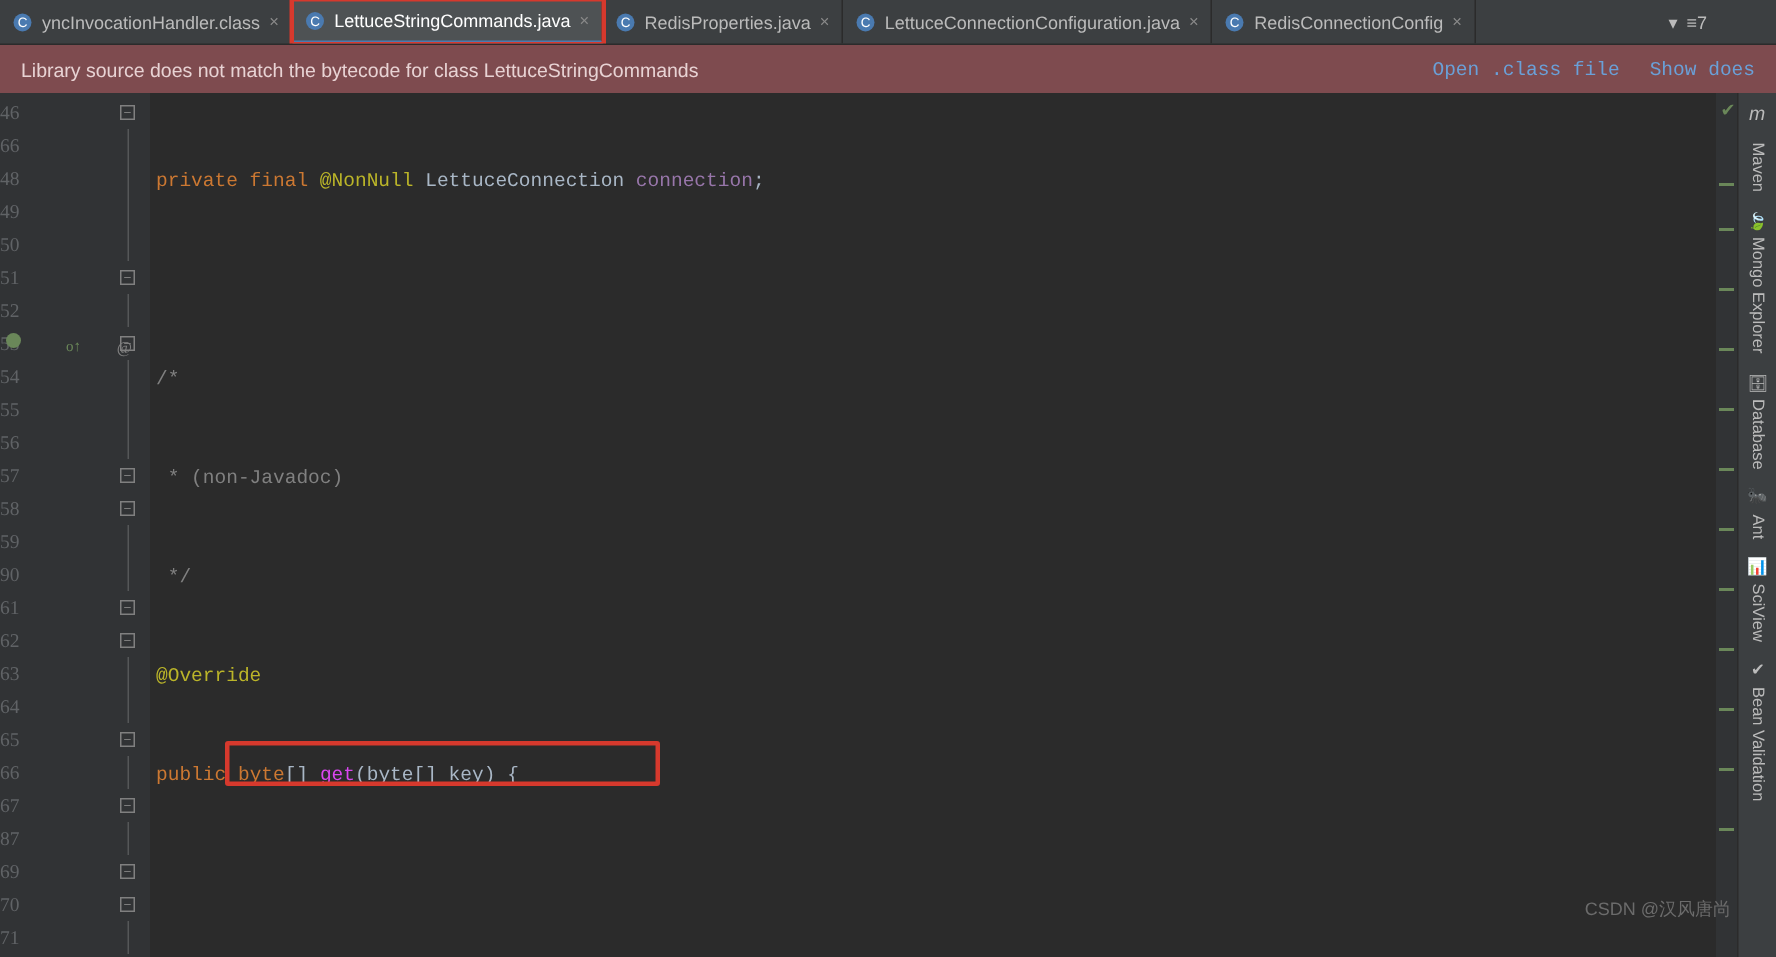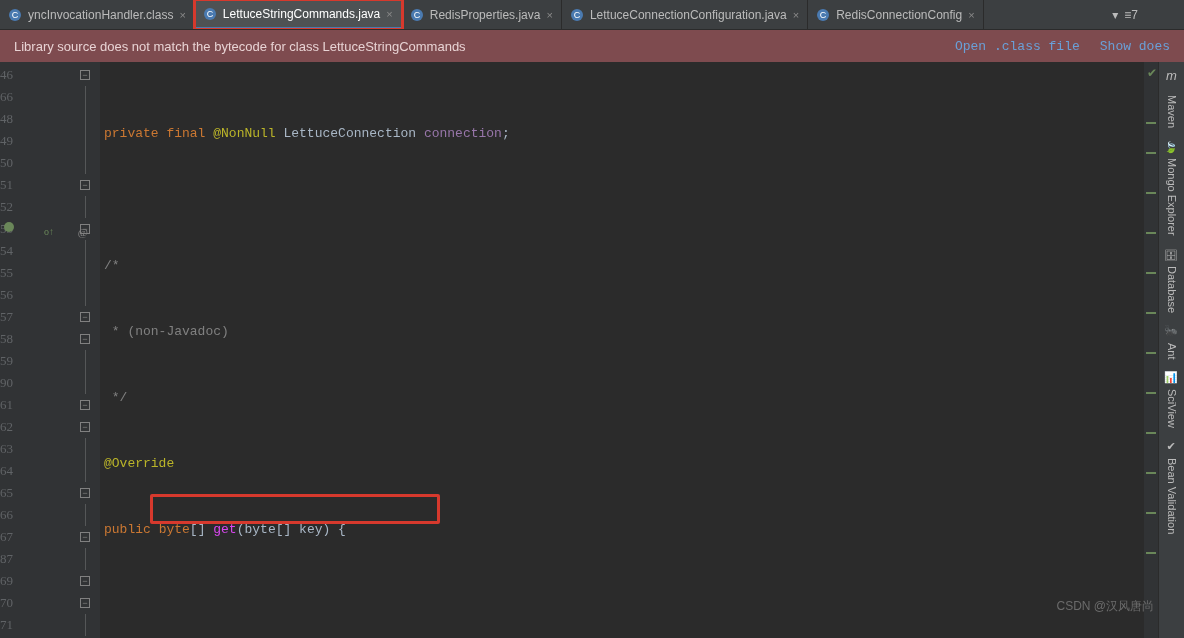--- a/index.html
+++ b/index.html
@@ -91,21 +91,21 @@
   .foldgutter .fg { height:22px; display:flex; align-items:center; justify-content:center; }
   .foldgutter .bar { width:1px; height:22px; background:#555758; margin:0 auto; }
   .foldgutter .minus { width:10px; height:10px; border:1px solid #808080; color:#808080; font-size:9px; line-height:8px; text-align:center; background:#313335; }
 
   .code {
     flex:1;
     background:#2b2b2b;
     font-family: Consolas, "Courier New", monospace;
     font-size: 13px;
     line-height:22px;
-    padding-top:17px;
+    padding-top:4px;
     white-space: pre;
     position:relative;
   }
   .code .row { height:22px; padding-left: 4px; }
 
   
   .kw { color:#cc7832; }
   .ann { color:#bbb529; }
   .fn { color:#d946ef; }
   .cmt { color:#808080; }

